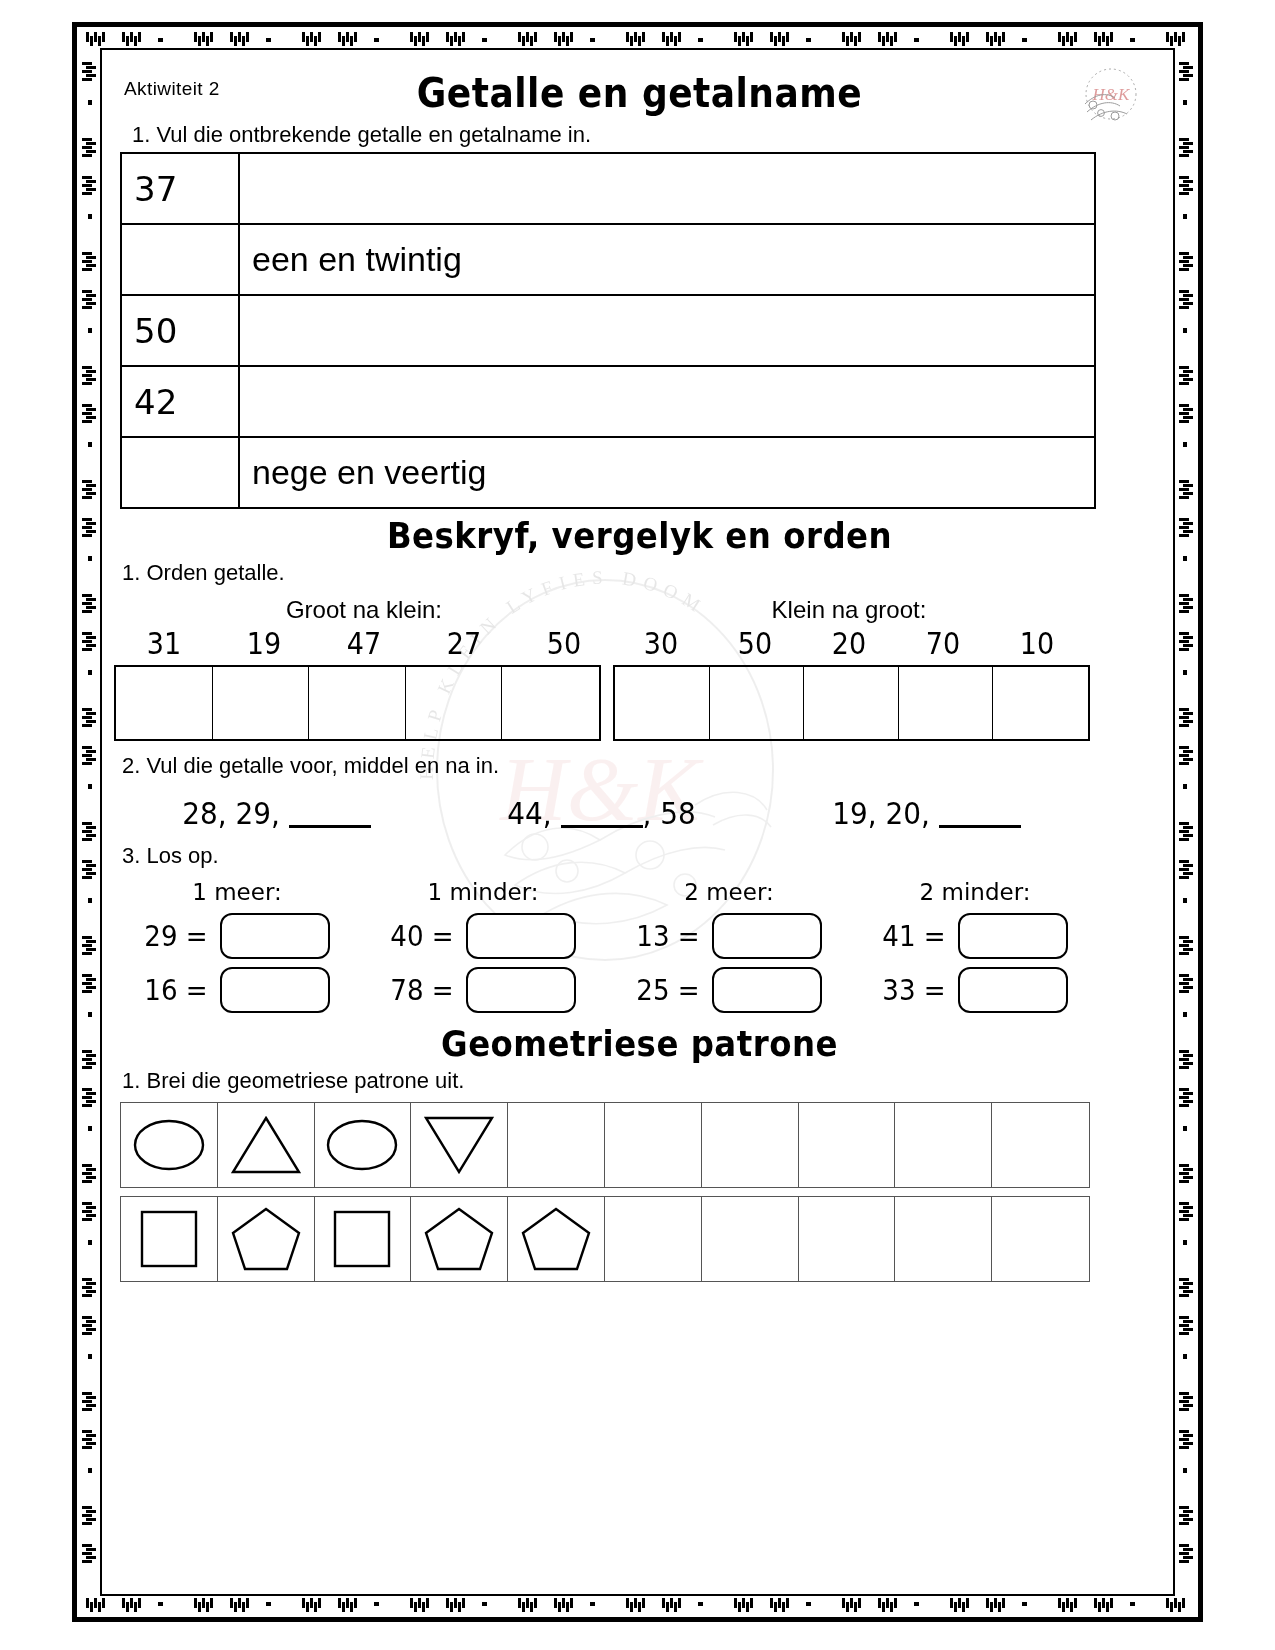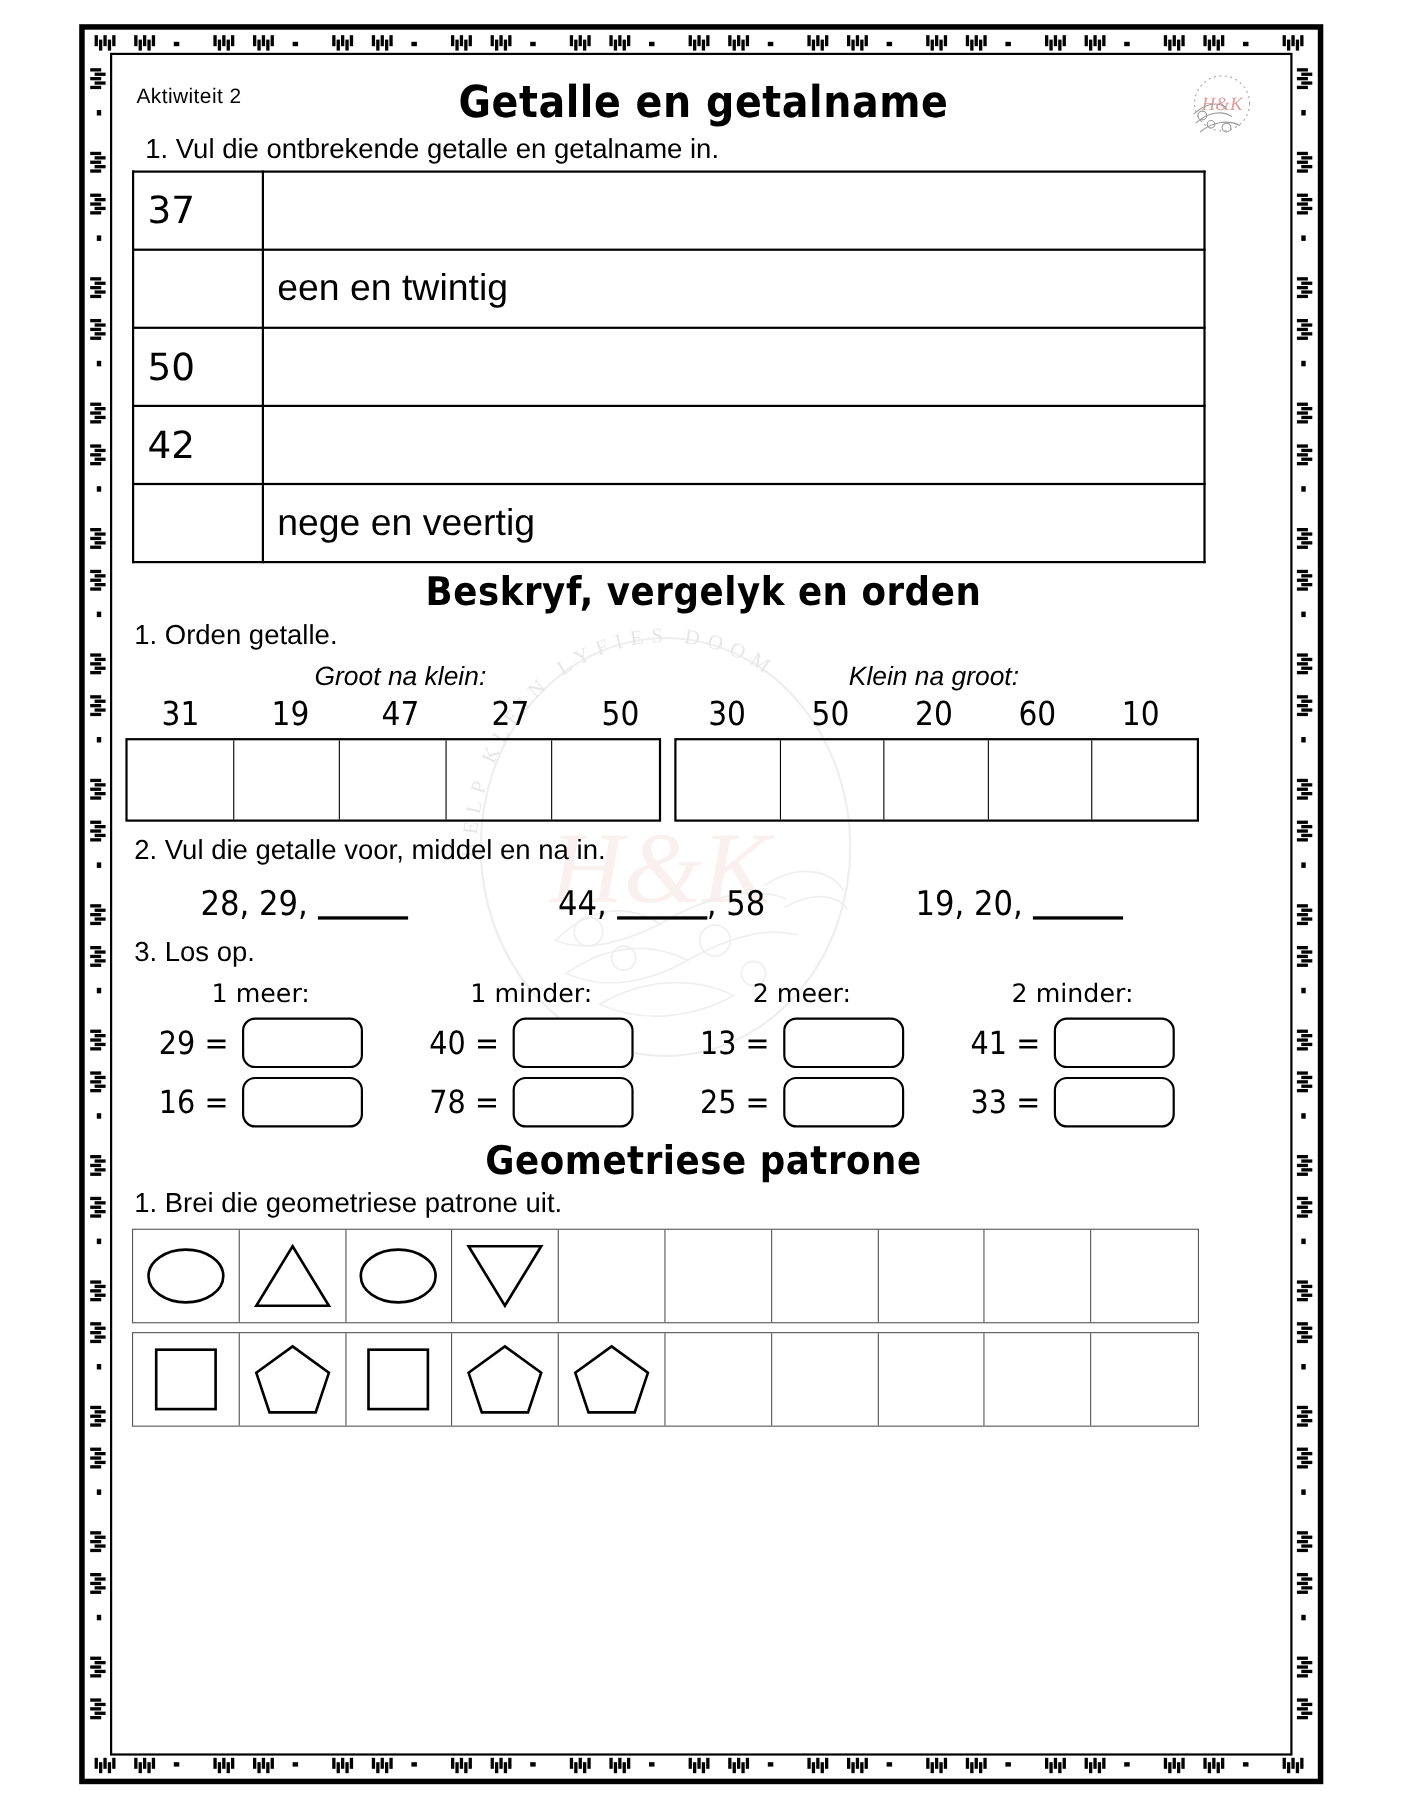--- a/index.html
+++ b/index.html
@@ -16,30 +16,30 @@
 
   
   .wm{position:absolute;left:395px;top:555px;width:420px;height:430px;pointer-events:none;opacity:.30;}
   .wm svg{width:100%;height:100%;}
 
   
   .hand{font-family:"DejaVu Sans",sans-serif;}
   .activity{position:absolute;left:10px;top:22px;font-size:19px;letter-spacing:.4px;}
   .title{text-align:center;font-size:40px;font-weight:700;letter-spacing:.5px;font-stretch:condensed;}
   .title.sm{font-size:36px;}
-  .instr{font-size:25px;margin:4px 0 4px 18px;}
+  .instr{font-size:22px;margin:4px 0 4px 18px;}
   .instr.ind{margin-left:8px;}
 
   
   table.nn{border-collapse:collapse;width:976px;margin:4px auto 0 6px;table-layout:fixed;}
   table.nn td{border:2px solid #000;height:69px;vertical-align:middle;font-size:34px;padding:0 12px;}
   table.nn td.num{width:92px;}
 
   
-  .order-heads{display:flex;margin:10px 0 0 0;font-style:italic;}
+  .order-heads{display:flex;margin:10px 0 0 0;}
   .order-heads div{font-size:24px;}
   .oh1{width:500px;text-align:center;}
   .oh2{width:470px;text-align:center;}
 
   .order-nums{display:flex;margin-top:2px;}
   .og{display:flex;width:500px;}
   .og span{flex:1;text-align:center;font-size:30px;font-stretch:condensed;}
   .og2{display:flex;width:470px;justify-content:flex-end;}
   .og2 span{flex:1;text-align:center;font-size:30px;font-stretch:condensed;}
 
@@ -697,21 +697,21 @@
           <span>31</span>
           <span>19</span>
           <span>47</span>
           <span>27</span>
           <span>50</span>
         </div>
       <div class="og2 hand" id="og-right">
           <span>30</span>
           <span>50</span>
           <span>20</span>
-          <span>60</span>
+          <span>70</span>
           <span>10</span>
         </div>
     </div>
 
     <div class="boxrow">
       <div class="boxgrp grpA" id="grpA">
           <div class="cell"></div>
           <div class="cell"></div>
           <div class="cell"></div>
           <div class="cell"></div>

